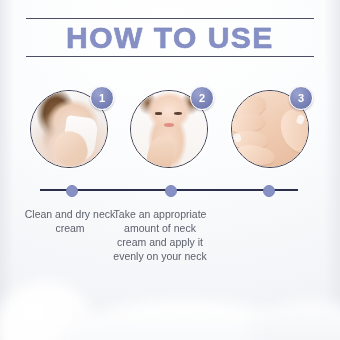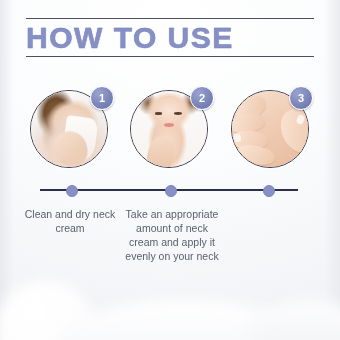--- a/index.html
+++ b/index.html
@@ -29,20 +29,21 @@
     background:linear-gradient(90deg,#e8eaee 0%,rgba(244,245,247,0) 100%);}
   .edge-right{position:absolute;right:0;top:0;width:16px;height:340px;
     background:linear-gradient(270deg,#e9ebef 0%,rgba(244,245,247,0) 100%);}
 
   
   .title-wrap{position:absolute;left:26px;top:18px;width:288px;}
   .rule{height:1px;background:#2b2f4a;opacity:.85;}
   .rule.top{margin-bottom:2px;}
   .rule.bottom{margin-top:1px;}
   .title{
+    text-align:center;
     font-size:30px;
     line-height:34px;
     font-weight:bold;
     letter-spacing:1.5px;
     color:#8690c4;
     text-shadow:0 1px 0 #ffffff, 0 0 1px #6f7ab5;
     -webkit-text-stroke:0.4px #7681bb;
     font-family:"Liberation Sans", sans-serif;
   }
 
@@ -187,16 +188,16 @@
   </div>
 
   <div class="timeline">
     <div class="tl-dot" style="left:26px;"></div>
     <div class="tl-dot" style="left:125px;"></div>
     <div class="tl-dot" style="left:223px;"></div>
   </div>
 
   <div class="caption" style="left:24px;top:207px;width:92px;">Clean and dry neck cream</div>
 
-  <div class="caption" style="left:124px;top:207px;width:96px;">Take an appropriate amount of neck cream and apply it evenly on your neck</div>
+  <div class="caption" style="left:112px;top:207px;width:96px;">Take an appropriate amount of neck cream and apply it evenly on your neck</div>
 
 
 </div>
 
 </body></html>

